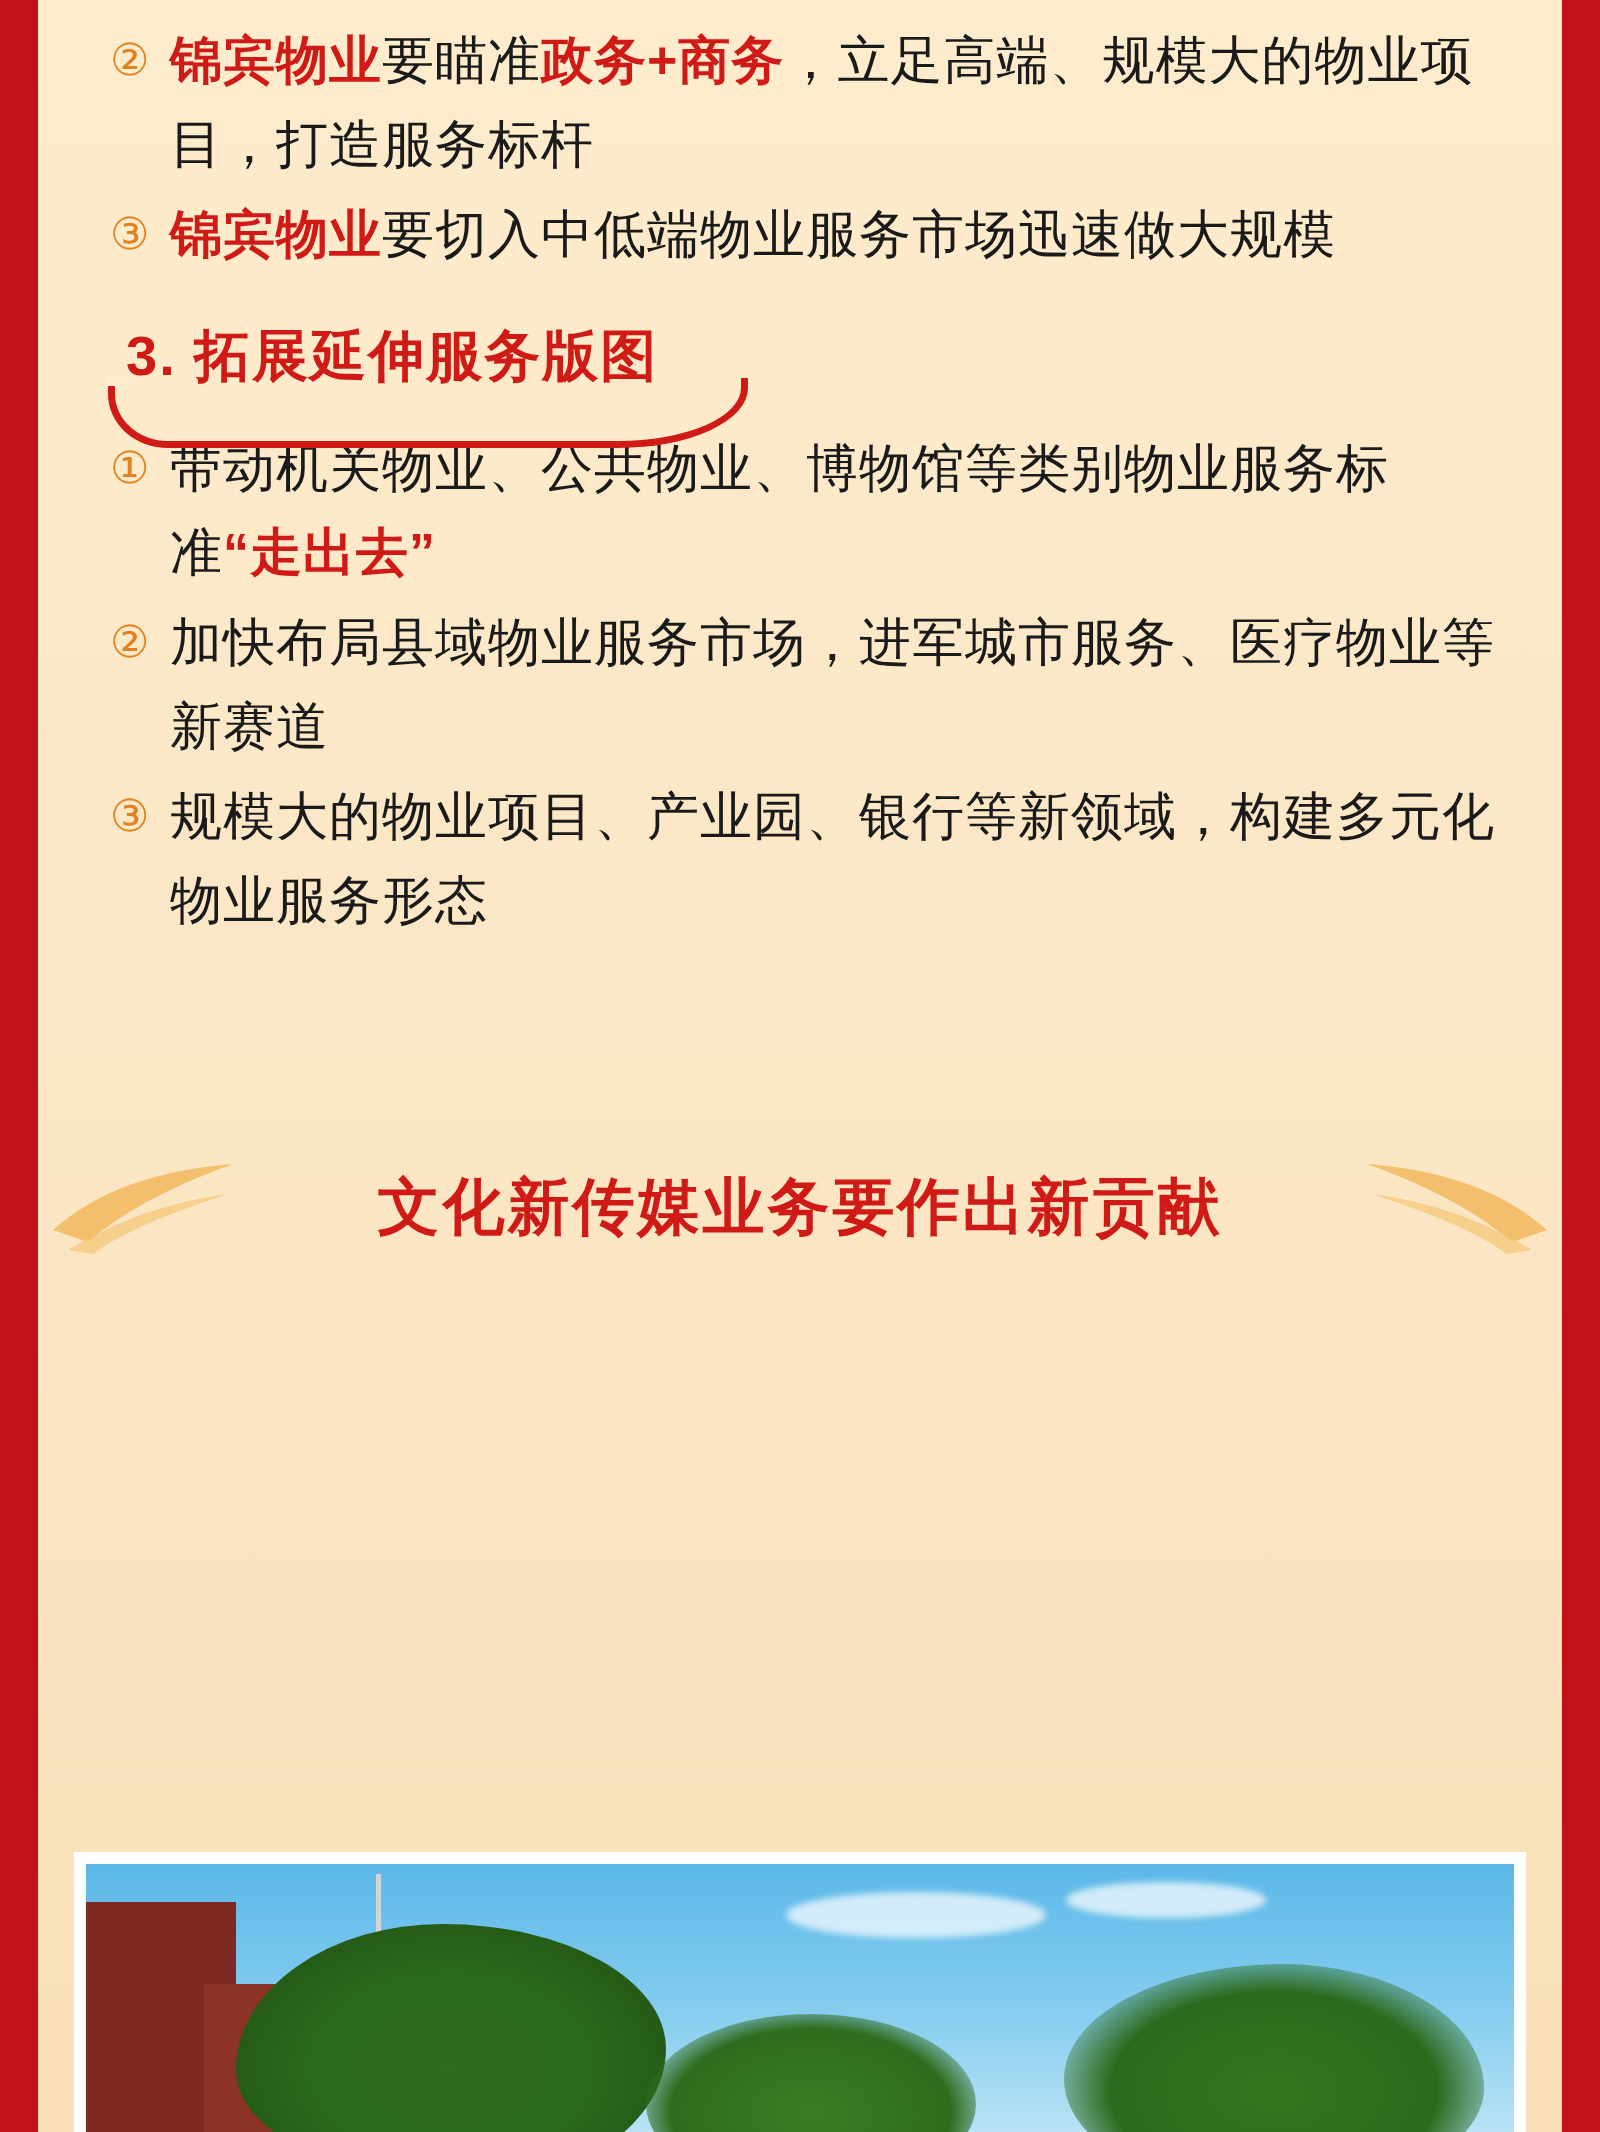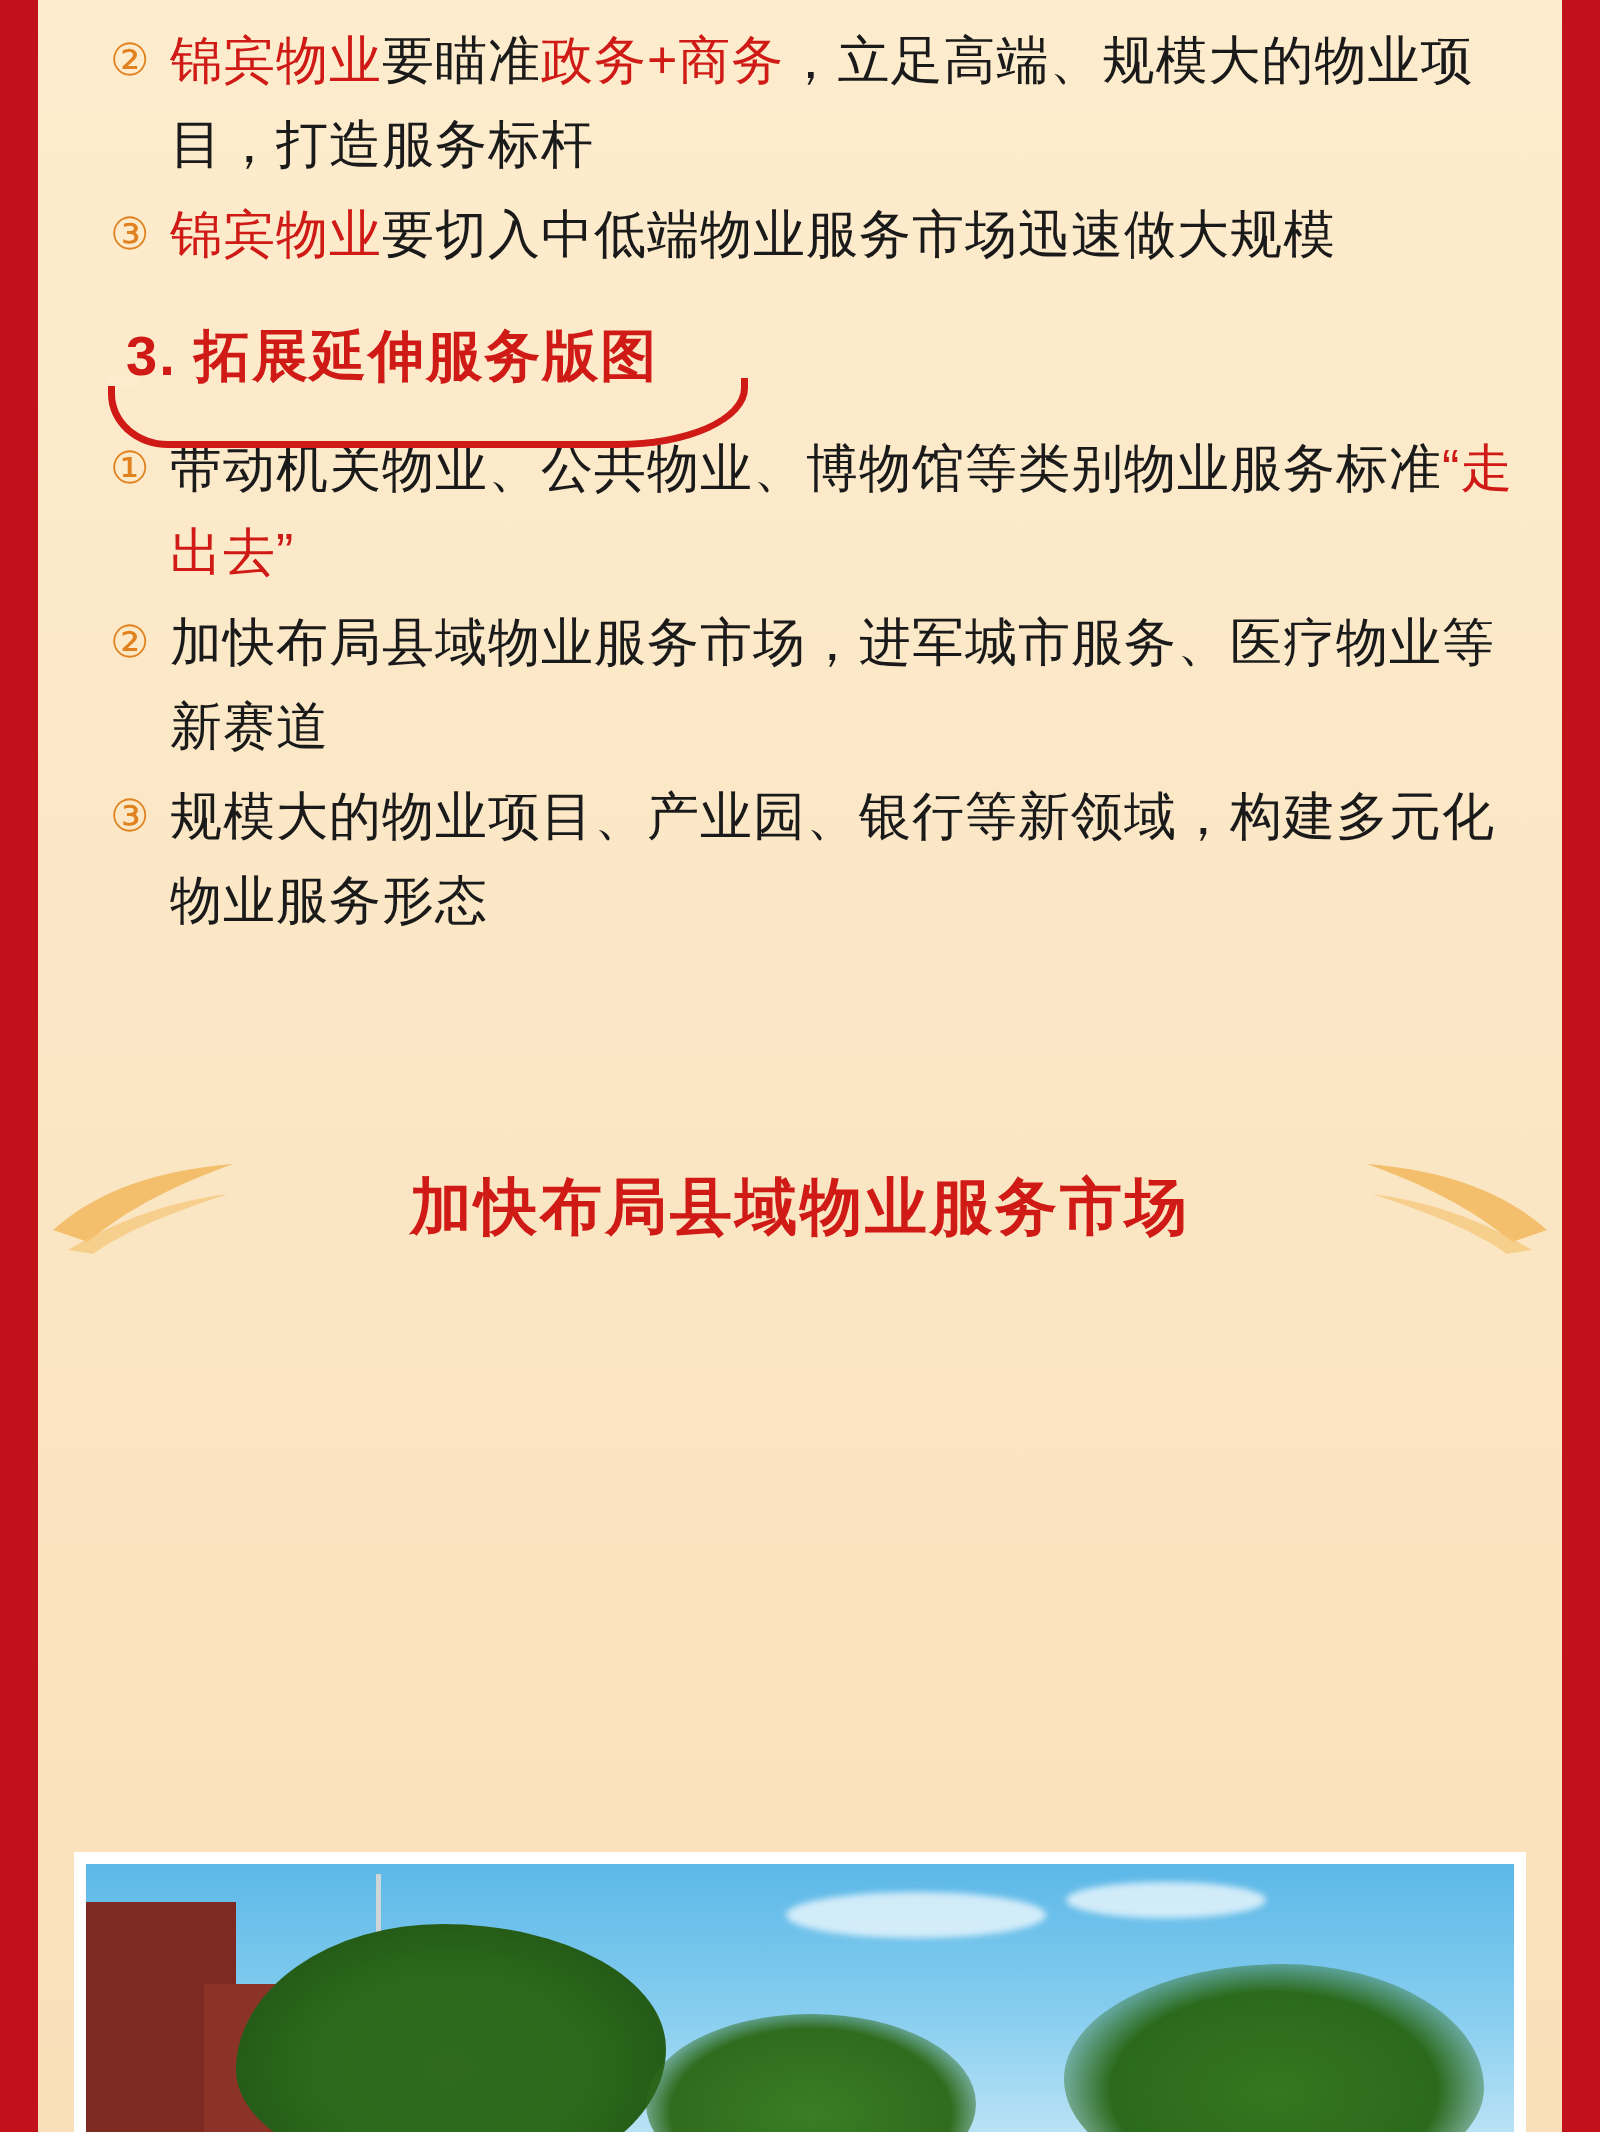--- a/index.html
+++ b/index.html
@@ -53,21 +53,21 @@
   .txt {
     flex: 1 1 auto;
     font-size: 52px;
     line-height: 84px;
     color: #1a1a1a;
     letter-spacing: 1px;
     font-weight: 500;
   }
   .txt .red {
     color: #cf1a16;
-    font-weight: normal;
+    font-weight: bold;
   }
 
   
   .section-head-wrap {
     position: relative;
     margin: 44px 0 34px 0;
     padding: 0 0 0 88px;
   }
   .section-head {
     display: inline-block;
@@ -253,21 +253,21 @@
         <div class="num">③</div>
         <div class="txt">规模大的物业项目、产业园、银行等新领域，构建多元化物业服务形态</div>
       </div>
     </div>
 
     <div class="banner">
       <svg class="wing left" viewBox="0 0 190 110">
         <path d="M5 80 C50 40 110 20 185 14 C130 34 80 58 40 92 Z" fill="#f0a93c" opacity="0.75"></path>
         <path d="M20 100 C70 70 120 52 180 44 C125 62 75 82 45 104 Z" fill="#f5c169" opacity="0.7"></path>
       </svg>
-      <div class="banner-title">加快布局县域物业服务市场</div>
+      <div class="banner-title">文化新传媒业务要作出新贡献</div>
       <svg class="wing right" viewBox="0 0 190 110">
         <path d="M185 80 C140 40 80 20 5 14 C60 34 110 58 150 92 Z" fill="#f0a93c" opacity="0.75"></path>
         <path d="M170 100 C120 70 70 52 10 44 C65 62 115 82 145 104 Z" fill="#f5c169" opacity="0.7"></path>
       </svg>
     </div>
 
     <div class="photo-frame">
       <div class="photo">
         <div class="sky"></div>
         <div class="cloud" style="left:700px; top:28px; width:260px; height:46px;"></div>

